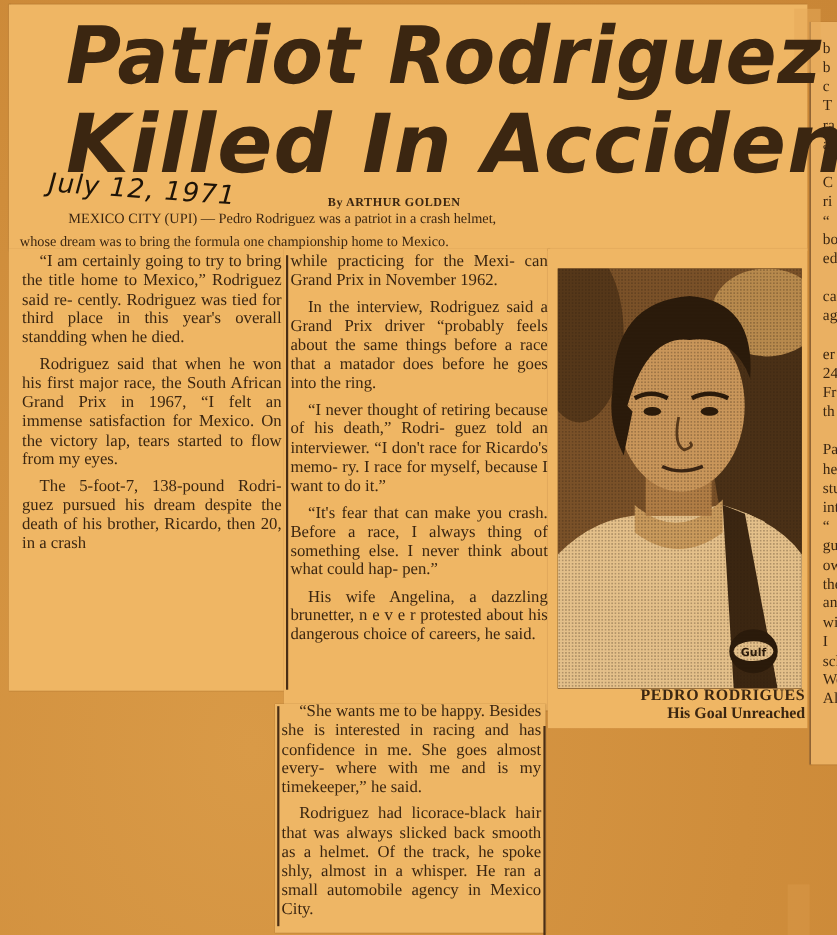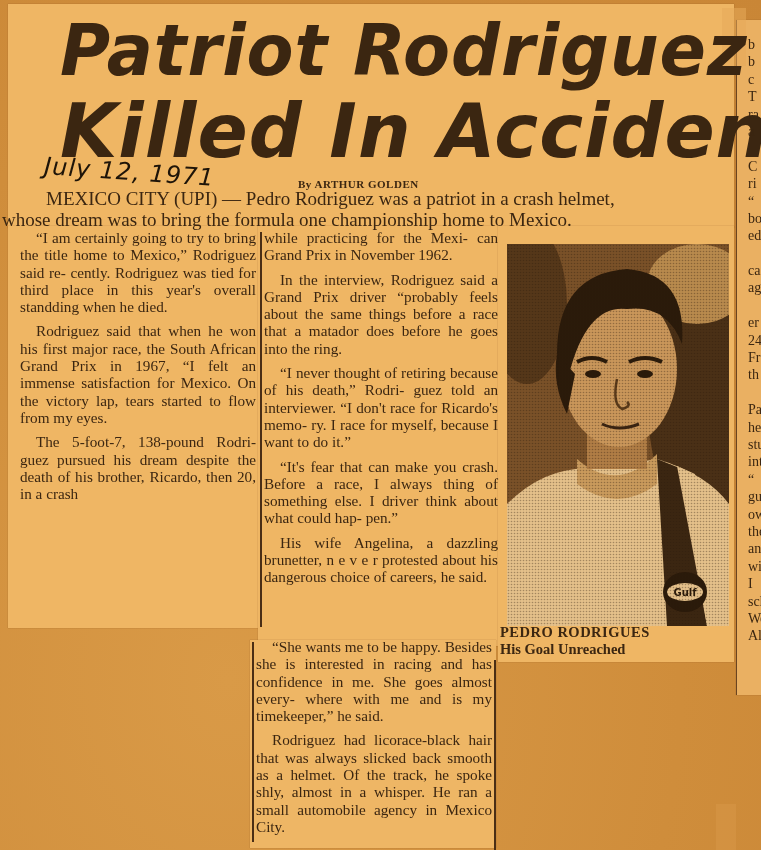--- a/index.html
+++ b/index.html
@@ -32,21 +32,21 @@
   .handwritten {
     position:absolute; left:44px; top:158px; font-family:"DejaVu Sans", sans-serif;
     font-style:italic; font-size:24px; color:#1e1408; transform:rotate(4deg);
     letter-spacing:1px;
   }
   .byline {
     position:absolute; left:298px; top:178px; font-size:11px; font-weight:bold;
     letter-spacing:0.5px; color:#3b2611;
   }
   .lede {
-    position:absolute; left:2px; top:188px; width:710px; font-size:19px; line-height:21px;
+    position:absolute; left:18px; top:188px; width:710px; font-size:13px; line-height:21px;
     color:#3b2611;
   }
   .lede .l1 { padding-left:44px; display:block; white-space:nowrap; }
   .lede .l2 { display:block; white-space:nowrap; }
 
   .col {
     position:absolute; font-size:15.2px; line-height:17.3px; color:#3b2611;
     text-align:justify; hyphens:manual;
   }
   .col p { margin:0 0 7px 0; text-indent:16px; }
@@ -56,21 +56,21 @@
   .rule { position:absolute; background:#4a2e15; width:1.5px; }
   .rule1 { left:260px; top:232px; height:395px; }
   .rule2 { left:252px; top:642px; height:200px; }
   .rule3 { left:494px; top:660px; height:190px; }
 
   .photo {
     position:absolute; left:507px; top:244px; width:222px; height:382px; overflow:hidden;
     background:#5a3a1a;
   }
   .caption {
-    position:absolute; left:500px; top:624px; width:232px; text-align:left;
+    position:absolute; left:500px; top:624px; width:232px; text-align:right;
     font-weight:bold; font-size:14.5px; line-height:17px; color:#3b2611;
   }
   .right-text {
     position:absolute; left:748px; top:36px; font-size:14px; line-height:17.4px;
     color:#3b2611; width:20px; overflow:hidden; white-space:nowrap;
   }
   .right-text span { display:block; height:17.4px; }
   .tape { position:absolute; background:rgba(230,170,90,0.55); }
 </style>
 </head>
@@ -103,21 +103,21 @@
 <div class="col col1">
   <p>“I am certainly going to try to bring the title home to Mexico,” Rodriguez said re- cently. Rodriguez was tied for third place in this year's overall standding when he died.</p>
   <p>Rodriguez said that when he won his first major race, the South African Grand Prix in 1967, “I felt an immense satisfaction for Mexico. On the victory lap, tears started to flow from my eyes.</p>
   <p>The 5-foot-7, 138-pound Rodri- guez pursued his dream despite the death of his brother, Ricardo, then 20, in a crash</p>
 </div>
 
 <div class="col col2">
   <p style="text-indent:0">while practicing for the Mexi- can Grand Prix in November 1962.</p>
   <p>In the interview, Rodriguez said a Grand Prix driver “probably feels about the same things before a race that a matador does before he goes into the ring.</p>
   <p>“I never thought of retiring because of his death,” Rodri- guez told an interviewer. “I don't race for Ricardo's memo- ry. I race for myself, because I want to do it.”</p>
-  <p>“It's fear that can make you crash. Before a race, I always thing of something else. I driver think about what could hap- pen.”</p>
+  <p>“It's fear that can make you crash. Before a race, I always thing of something else. I never think about what could hap- pen.”</p>
   <p>His wife Angelina, a dazzling brunetter, n e v e r protested about his dangerous choice of careers, he said.</p>
 </div>
 
 <div class="col col2b">
   <p>“She wants me to be happy. Besides she is interested in racing and has confidence in me. She goes almost every- where with me and is my timekeeper,” he said.</p>
   <p>Rodriguez had licorace-black hair that was always slicked back smooth as a helmet. Of the track, he spoke shly, almost in a whisper. He ran a small automobile agency in Mexico City.</p>
 </div>
 
 <div class="photo">
   <svg width="222" height="382" viewBox="0 0 222 382">

